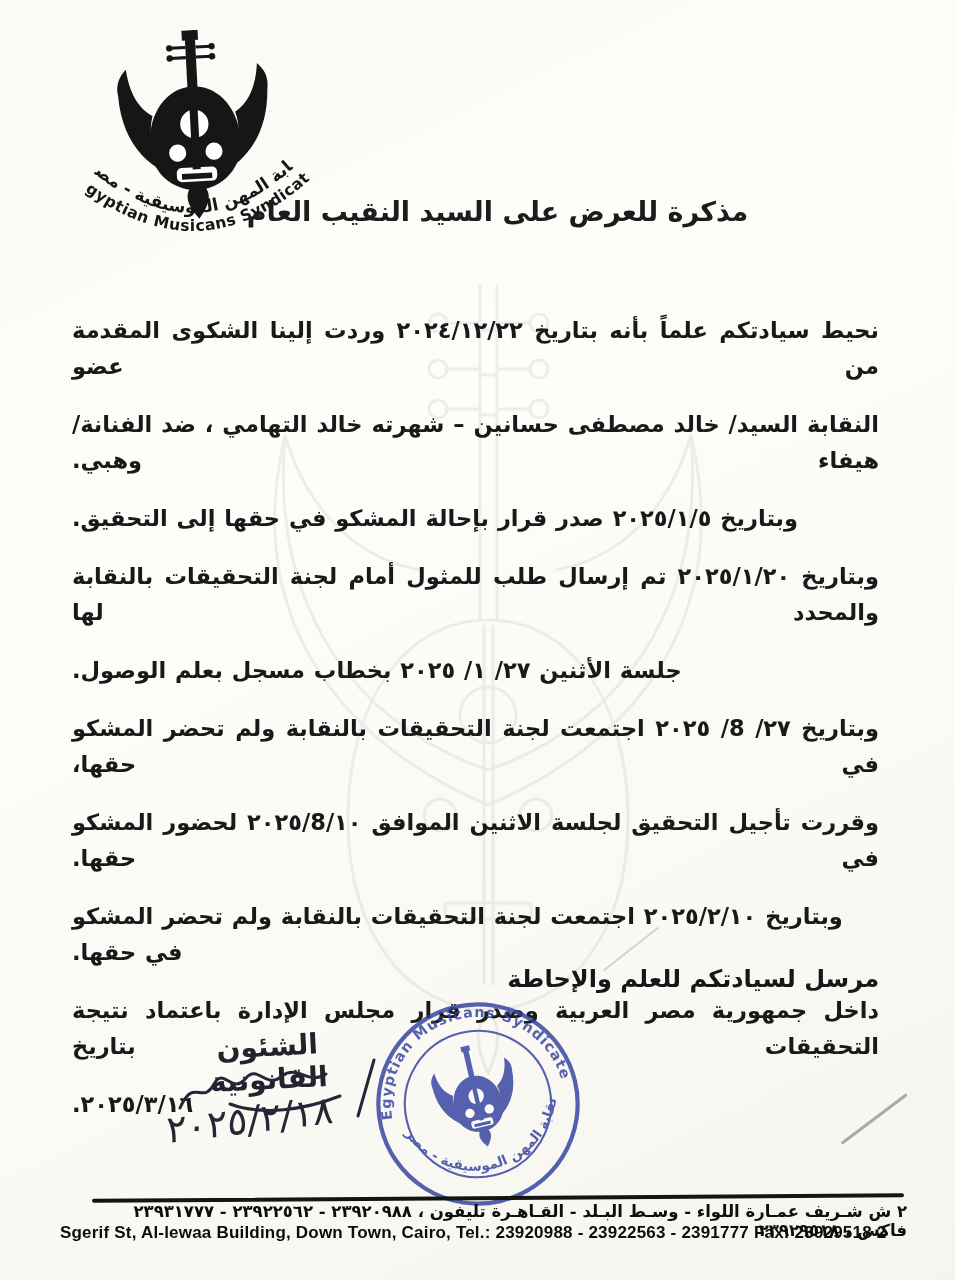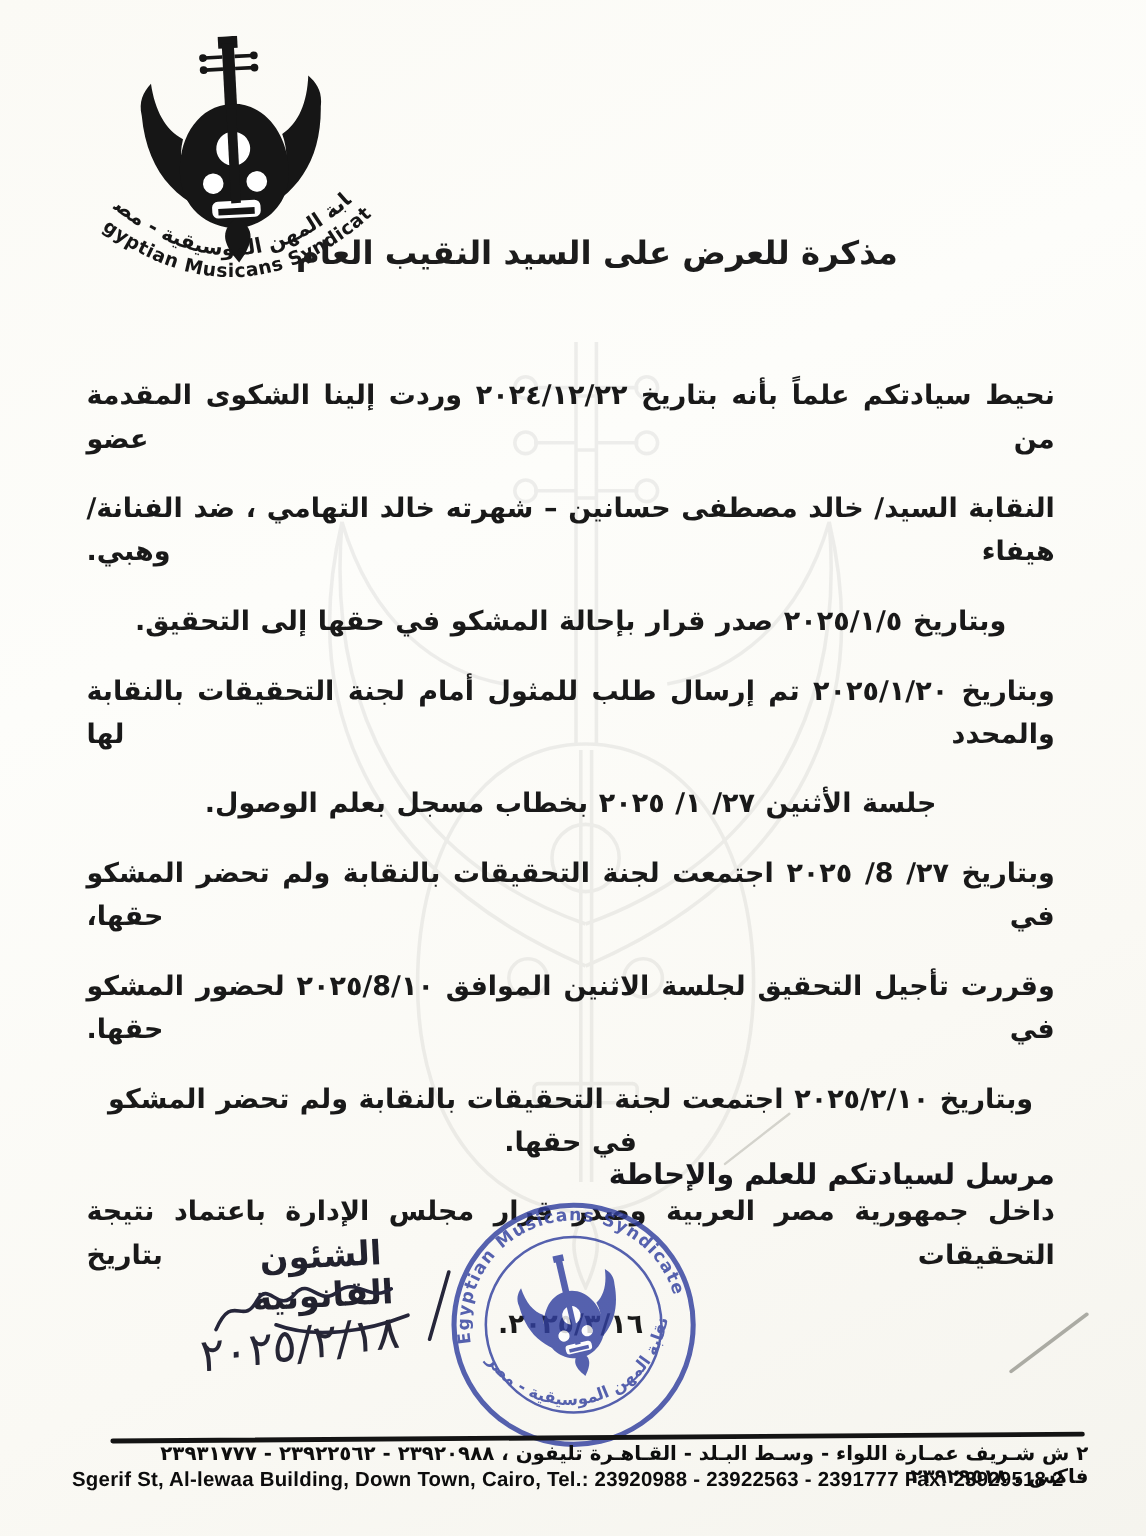--- a/index.html
+++ b/index.html
@@ -13,21 +13,21 @@
   .watermark svg{width:100%;height:100%;}
   
   .logo{position:absolute; left:64px; top:30px; width:262px; height:212px; transform:rotate(-3deg);}
   .logo svg{width:100%;height:100%;}
   
   .title{position:absolute; left:40px; right:0; text-align:center; font-weight:bold; font-size:27px; letter-spacing:.2px;}
   .title1{top:196px;}
   .title2{top:256px;}
   
   .body-lines{position:absolute; top:312px; left:72px; right:76px; direction:rtl;}
-  .bline{font-size:22.5px; font-weight:bold; line-height:36px; margin-bottom:22px; text-align:center; word-spacing:1px; color:#191919;}
+  .bline{font-size:22.5px; font-weight:bold; line-height:36px; margin-bottom:22px; text-align:left; word-spacing:1px; color:#191919;}
   .bline.j{text-align:justify; text-align-last:justify;}
   .closing{position:absolute; top:953px; right:76px; direction:rtl; font-size:24px; font-weight:bold; color:#17171a;margin-top:12px;}
   
   .dept{position:absolute; left:158px; top:1030px; width:220px; text-align:center;
         direction:rtl; font-size:28px; font-weight:bold; color:#22222e; transform:rotate(-3deg);}
   .scrawl{position:absolute; left:172px; top:1056px; width:215px; height:72px;}
   .hand-date{position:absolute; left:100px; top:1098px; width:300px; text-align:center; direction:rtl;
         font-size:38px; color:#262635; transform:rotate(-7deg) skewX(-6deg); font-weight:500;}
   
   .stamp{position:absolute; left:372px; top:998px; width:212px; height:212px; transform:rotate(-13deg); opacity:.82;}

